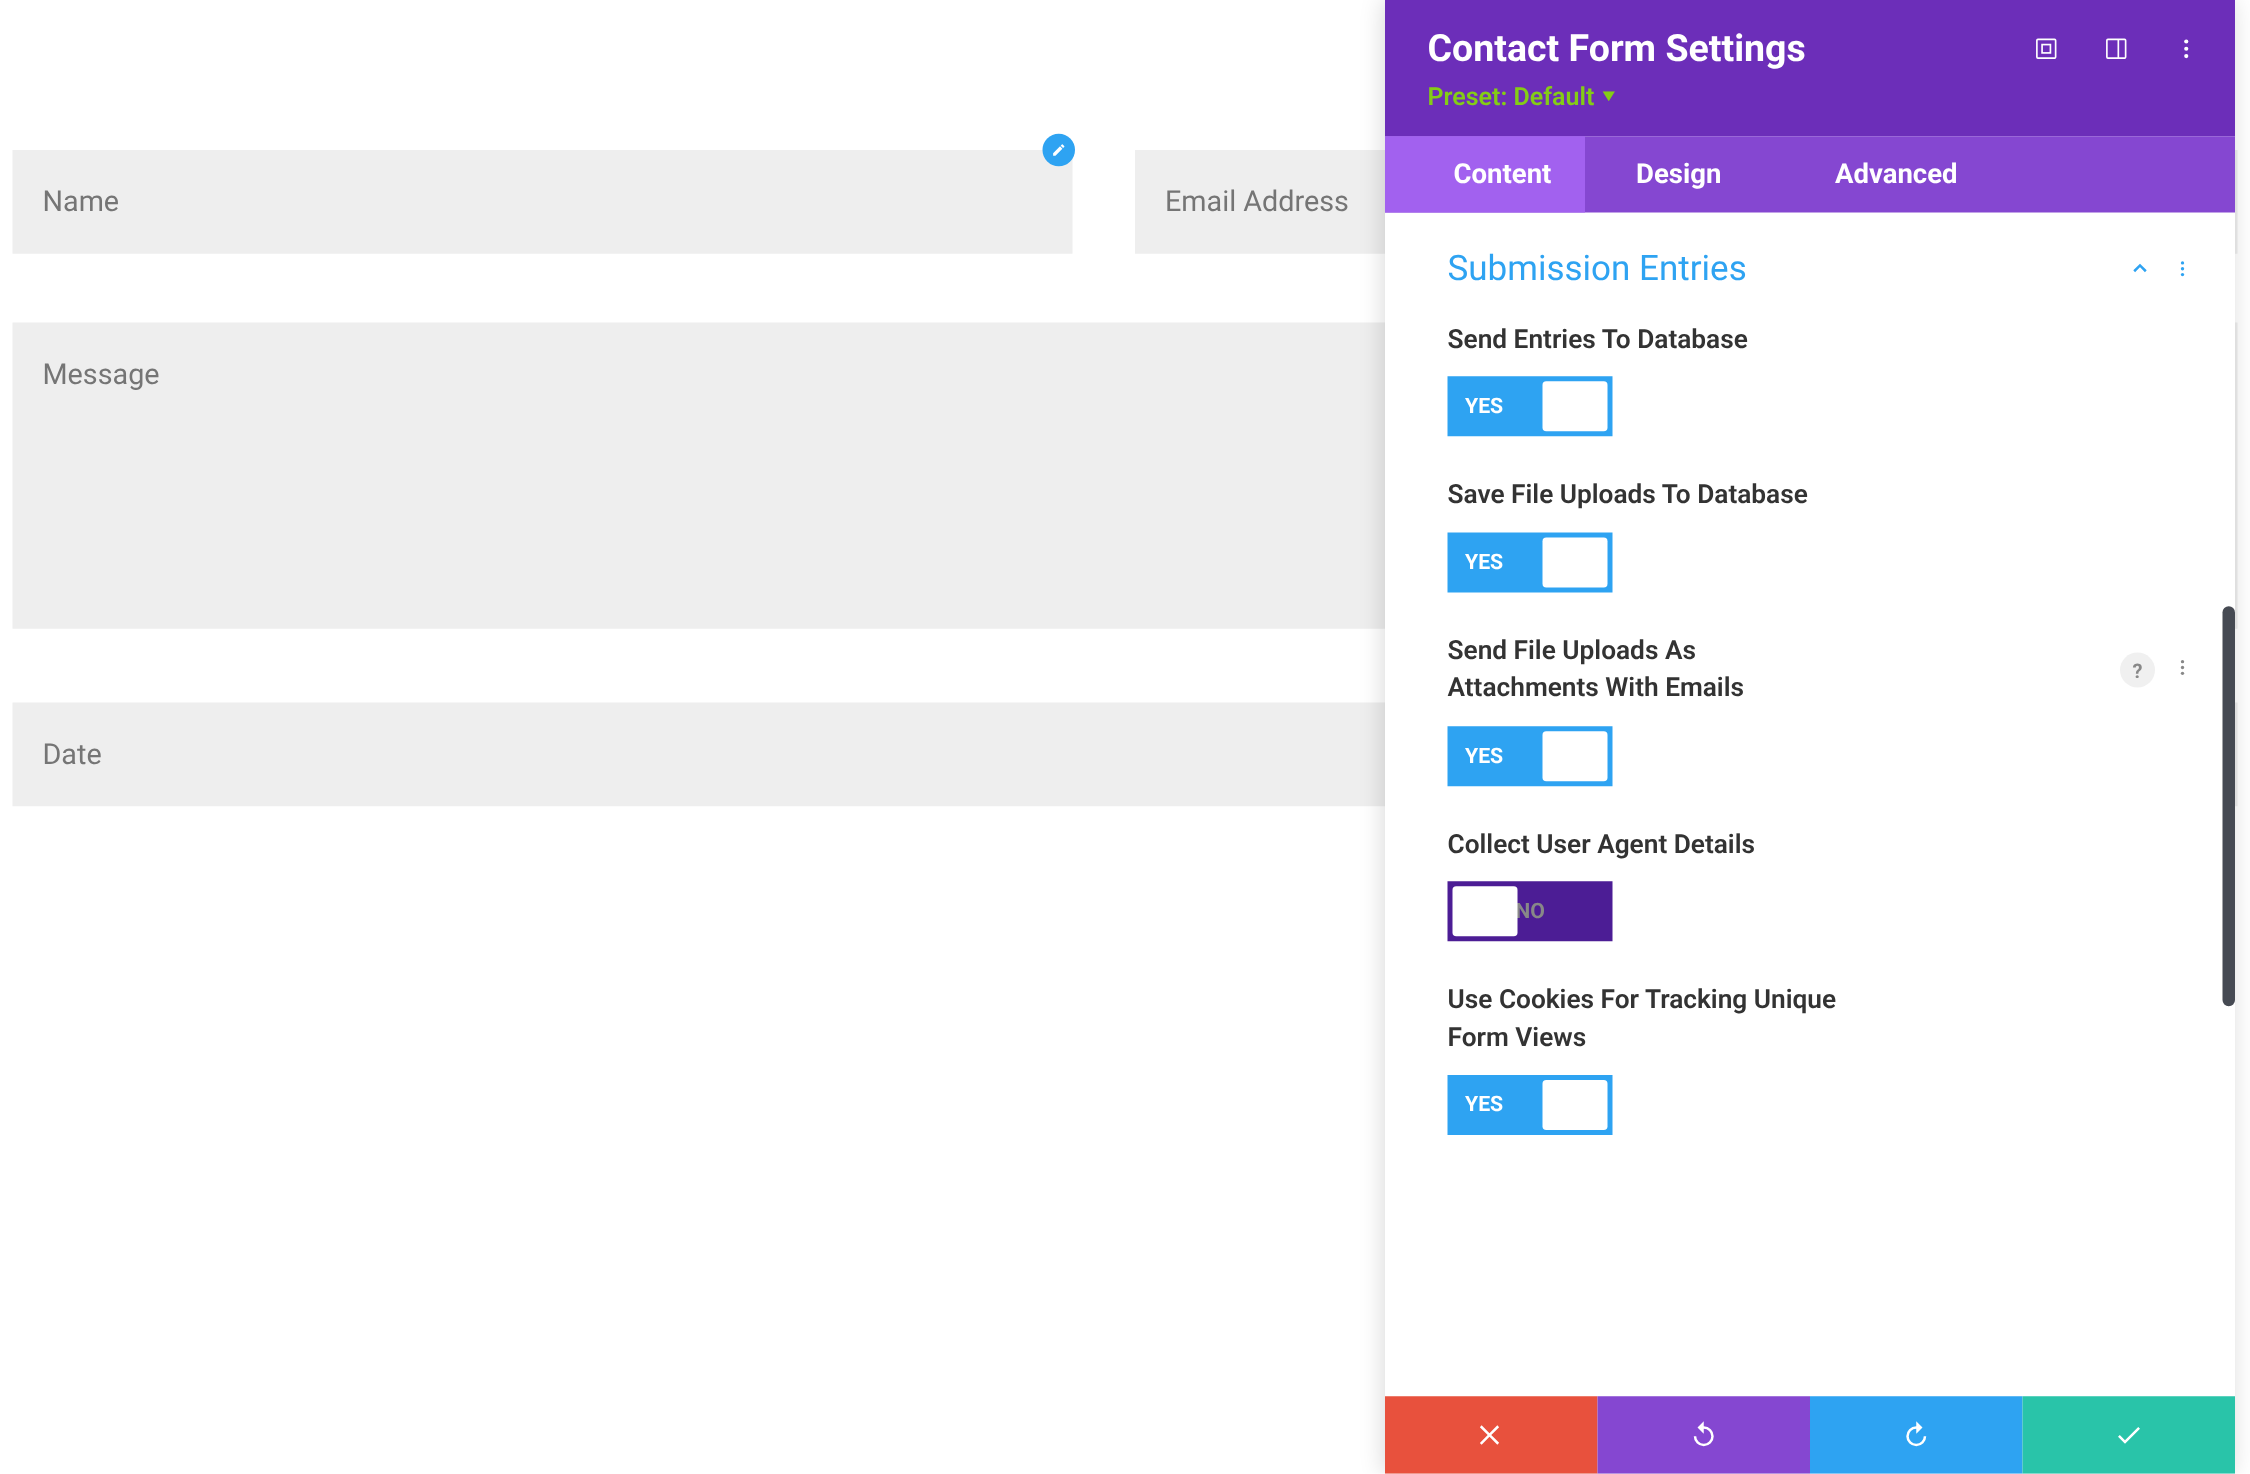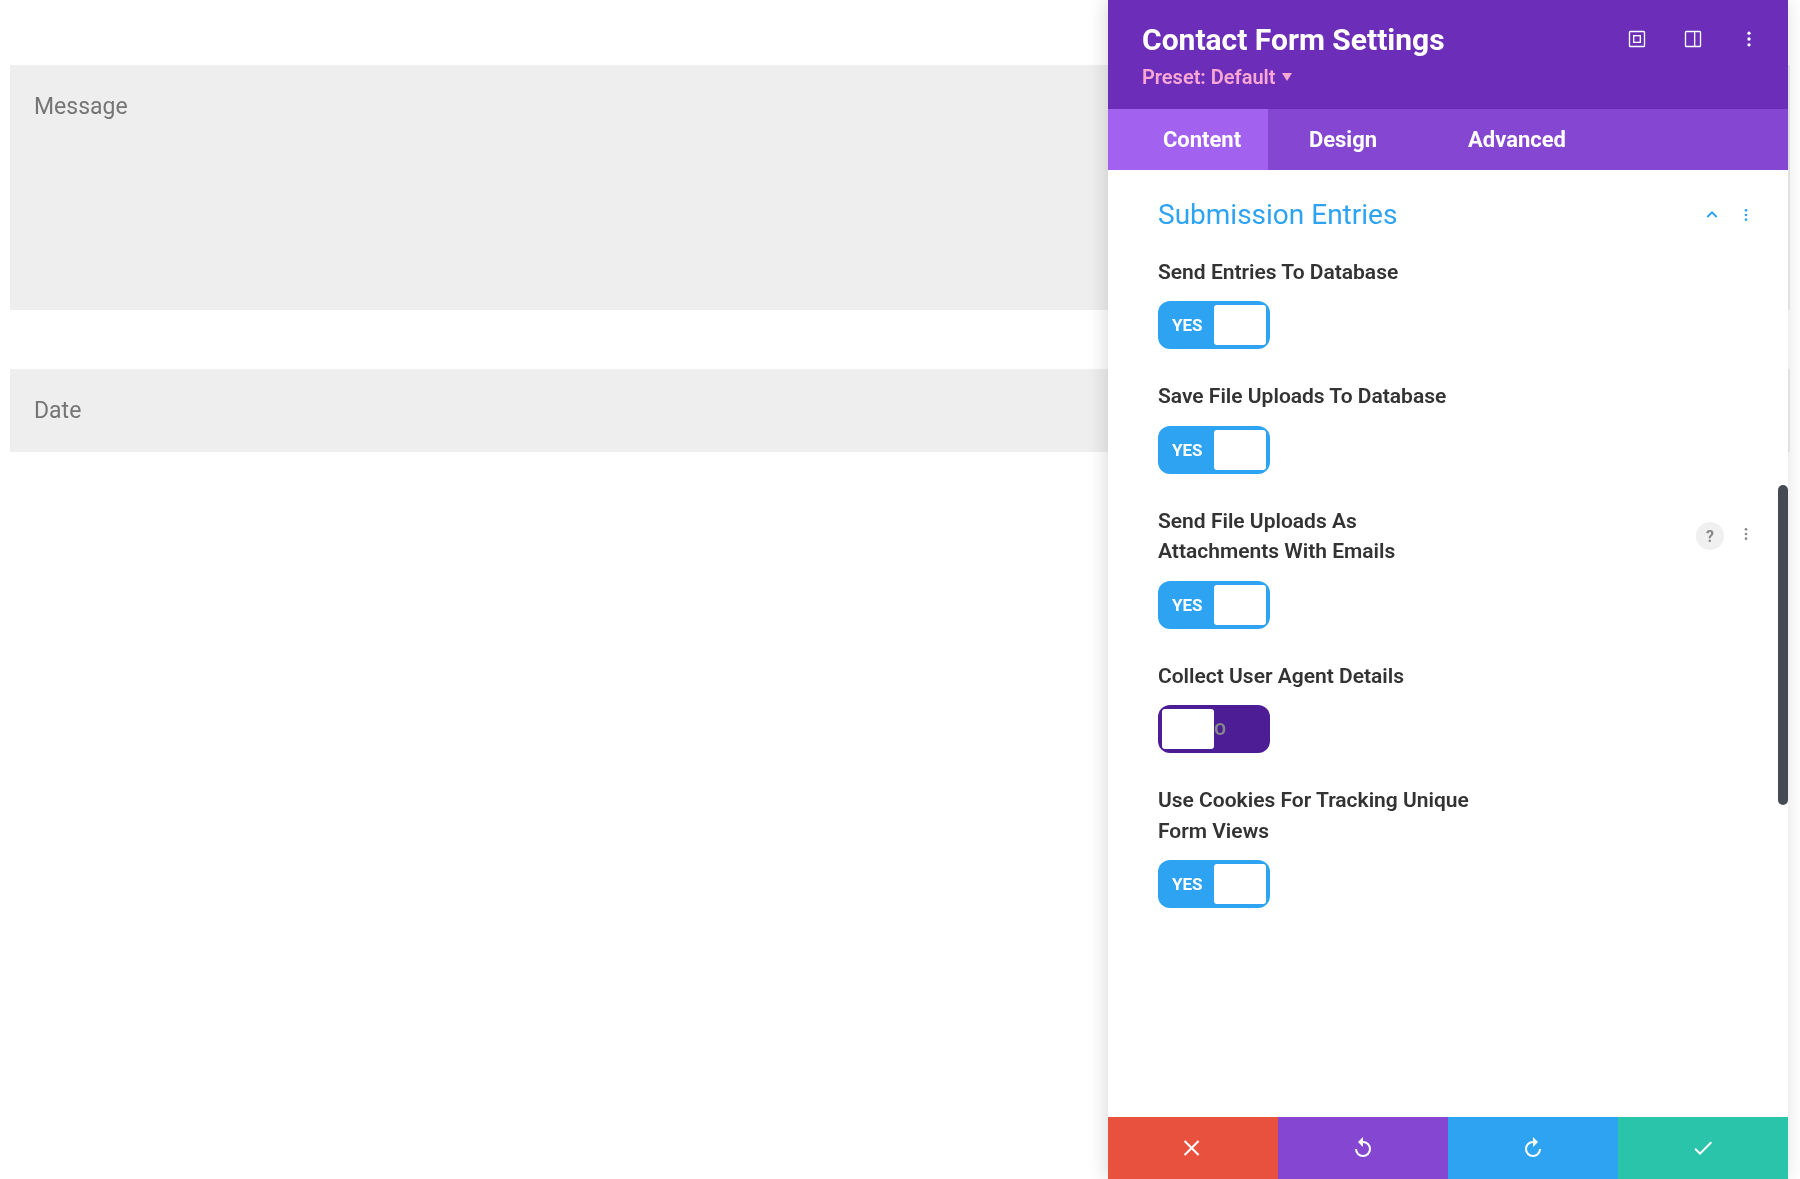--- a/index.html
+++ b/index.html
@@ -13,21 +13,21 @@
 .field-date { width: 100%; margin-top: 55px; }
 
 .edit-bubble { position: absolute; width: 26px; height: 26px; border-radius: 50%; background: #2ea3f2; top: -13px; right: -2px; display: flex; align-items: center; justify-content: center; z-index: 5; cursor: pointer; }
 .edit-bubble svg { width: 12px; height: 12px; fill: #fff; }
 
 .panel { position: absolute; top: 0; right: 12px; width: 680px; height: 1179px; background: #fff; box-shadow: -2px 0 18px rgba(0,0,0,0.15); display: flex; flex-direction: column; z-index: 10; }
 
 .panel-header { background: #6c2eb9; color: #fff; padding: 22px 28px 20px 34px; display: flex; align-items: flex-start; justify-content: space-between; }
 .panel-header-left { display: flex; flex-direction: column; gap: 8px; }
 .panel-title { font-size: 30px; font-weight: 700; }
-.panel-preset { font-size: 20px; font-weight: 600; display: inline-flex; align-items: center; gap: 6px; cursor: pointer; color: #f9a8d4; }
+.panel-preset { font-size: 20px; font-weight: 600; display: inline-flex; align-items: center; gap: 6px; cursor: pointer; color: #84cc16; }
 .panel-preset svg { width: 10px; height: 8px; fill: currentColor; }
 .panel-header-icons { display: flex; gap: 34px; align-items: center; margin-top: 6px; }
 .header-icon { width: 22px; height: 22px; display: flex; align-items: center; justify-content: center; cursor: pointer; }
 .header-icon svg { width: 20px; height: 20px; fill: none; stroke: #fff; stroke-width: 1.6; }
 .header-icon.dots svg { fill: #fff; stroke: none; }
 
 .panel-tabs { display: flex; background: #8547d1; }
 .panel-tab { padding: 18px 0; text-align: center; font-size: 22px; font-weight: 700; color: #fff; cursor: pointer; }
 .panel-tab.content { flex: 0 0 160px; background: #a261ef; padding-left: 28px; }
 .panel-tab.design { flex: 0 0 150px; }
@@ -39,21 +39,21 @@
 .section-header-icons { display: flex; gap: 18px; align-items: center; }
 .section-header-icons svg { width: 16px; height: 16px; }
 
 .setting { padding: 6px 34px 26px 34px; }
 .setting-row { display: flex; align-items: center; justify-content: space-between; gap: 20px; }
 .setting-label { font-size: 21px; font-weight: 600; color: #333; line-height: 1.45; max-width: 320px; }
 .setting-actions { display: flex; gap: 14px; align-items: center; }
 .help-btn { width: 28px; height: 28px; border-radius: 50%; background: #f0f0f0; color: #888; font-size: 16px; font-weight: 700; display: flex; align-items: center; justify-content: center; cursor: pointer; }
 .dots-btn svg { width: 16px; height: 16px; fill: #888; }
 
-.toggle { margin-top: 14px; width: 112px; height: 48px; border-radius: 12px; position: relative; cursor: pointer; display: flex; align-items: center; }
+.toggle { margin-top: 14px; width: 132px; height: 48px; border-radius: 0; position: relative; cursor: pointer; display: flex; align-items: center; }
 .toggle.on { background: #2ea3f2; justify-content: flex-start; }
 .toggle.off { background: #4c1d95; justify-content: center; }
 .toggle-label { font-size: 17px; font-weight: 700; padding: 0 14px; }
 .toggle.on .toggle-label { color: #fff; }
 .toggle.off .toggle-label { color: #888; }
 .toggle-knob { position: absolute; width: 52px; height: 40px; background: #fff; border-radius: 3px; top: 4px; }
 .toggle.on .toggle-knob { right: 4px; }
 .toggle.off .toggle-knob { left: 4px; }
 
 .setting-input { margin-top: 14px; width: 560px; height: 52px; background: #f0f0f0; border: none; border-radius: 4px; padding: 0 14px; font-size: 18px; }
@@ -65,20 +65,31 @@
 .footer-btn svg { width: 24px; height: 24px; fill: #fff; }
 .footer-cancel { background: #e8513d; }
 .footer-undo { background: #8547d1; }
 .footer-redo { background: #2ea3f2; }
 .footer-save { background: #29c4a9; }
 </style>
 </head>
 <body>
 
 <div class="canvas">
+  <div class="form-row">
+    <div style="position:relative; flex:0 0 848px; margin-top:110px;">
+      <input class="form-field" style="width: 100%;" placeholder="Name">
+      <div class="edit-bubble">
+        <svg viewBox="0 0 24 24">
+            <path d="M3 17.25V21h3.75L17.81 9.94l-3.75-3.75L3 17.25zM20.71 7.04a1 1 0 0 0 0-1.41l-2.34-2.34a1 1 0 0 0-1.41 0l-1.83 1.83 3.75 3.75 1.83-1.83z"></path>
+          </svg>
+      </div>
+    </div>
+    <input class="form-field field-email" placeholder="Email Address" style="">
+  </div>
   <textarea class="form-field field-message" placeholder="Message" style=""></textarea>
   <input class="form-field field-date" placeholder="Date" style="">
 </div>
 
 <div class="panel">
   <div class="panel-header">
     <div class="panel-header-left">
       <div class="panel-title">Contact Form Settings</div>
       <div class="panel-preset">
         <span>Preset: Default</span>

